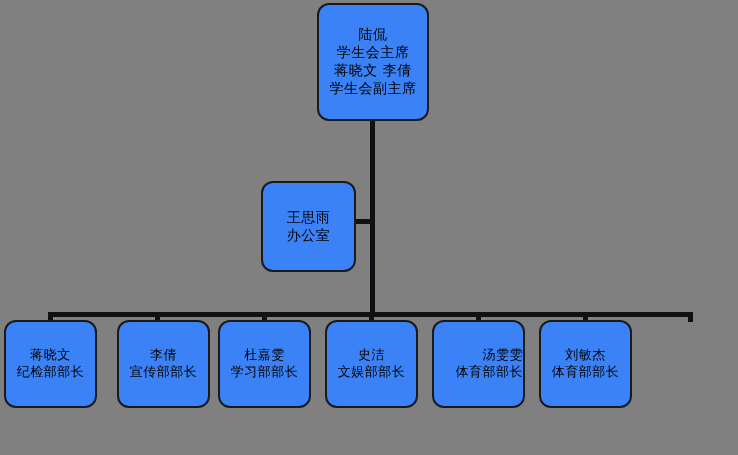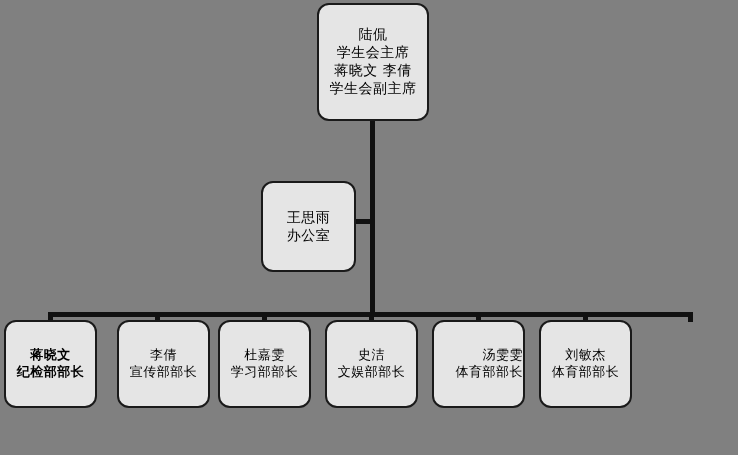--- a/index.html
+++ b/index.html
@@ -14,21 +14,21 @@
     overflow: hidden;
   }
   #chart {
     position: relative;
     width: 738px;
     height: 455px;
   }
   .node {
     position: absolute;
     box-sizing: border-box;
-    background: #e5e5e5;
+    background: #3b82f6;
     border: 2px solid #1a1a1a;
     border-radius: 12px;
     display: flex;
     flex-direction: column;
     align-items: center;
     justify-content: center;
     color: #000000;
     line-height: 1.28;
     text-align: center;
     z-index: 3;
@@ -93,21 +93,21 @@
   <div class="connector h-line" style="left:48px; top:312px; width:645px;"></div>
 
   <div class="connector v-line" style="left:48px; top:312px; height:10px;"></div>
   <div class="connector v-line" style="left:155px; top:312px; height:10px;"></div>
   <div class="connector v-line" style="left:262px; top:312px; height:10px;"></div>
   <div class="connector v-line" style="left:369px; top:312px; height:10px;"></div>
   <div class="connector v-line" style="left:476px; top:312px; height:10px;"></div>
   <div class="connector v-line" style="left:583px; top:312px; height:10px;"></div>
   <div class="connector v-line" style="left:688px; top:312px; height:10px;"></div>
 
-  <div class="node node-dept" style="left:4px;font-weight:bold;">
+  <div class="node node-dept" style="left:4px;">
     <span class="line">蒋晓文</span>
     <span class="line">纪检部部长</span>
   </div>
 
   <div class="node node-dept" style="left:117px;">
     <span class="line">李倩</span>
     <span class="line">宣传部部长</span>
   </div>
 
   <div class="node node-dept" style="left:218px;">

